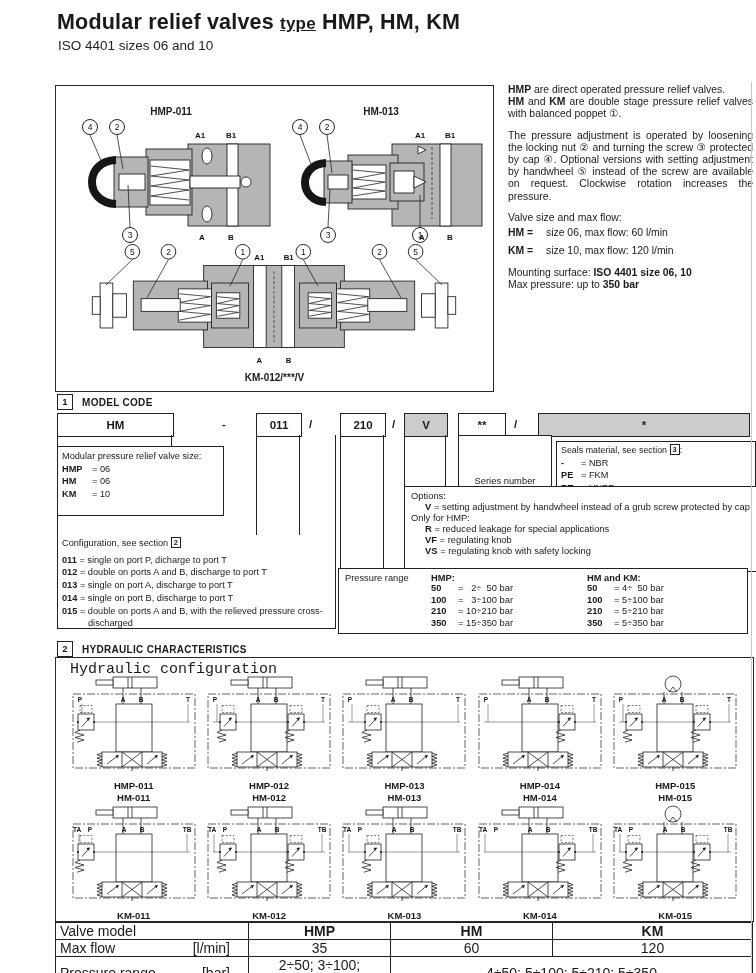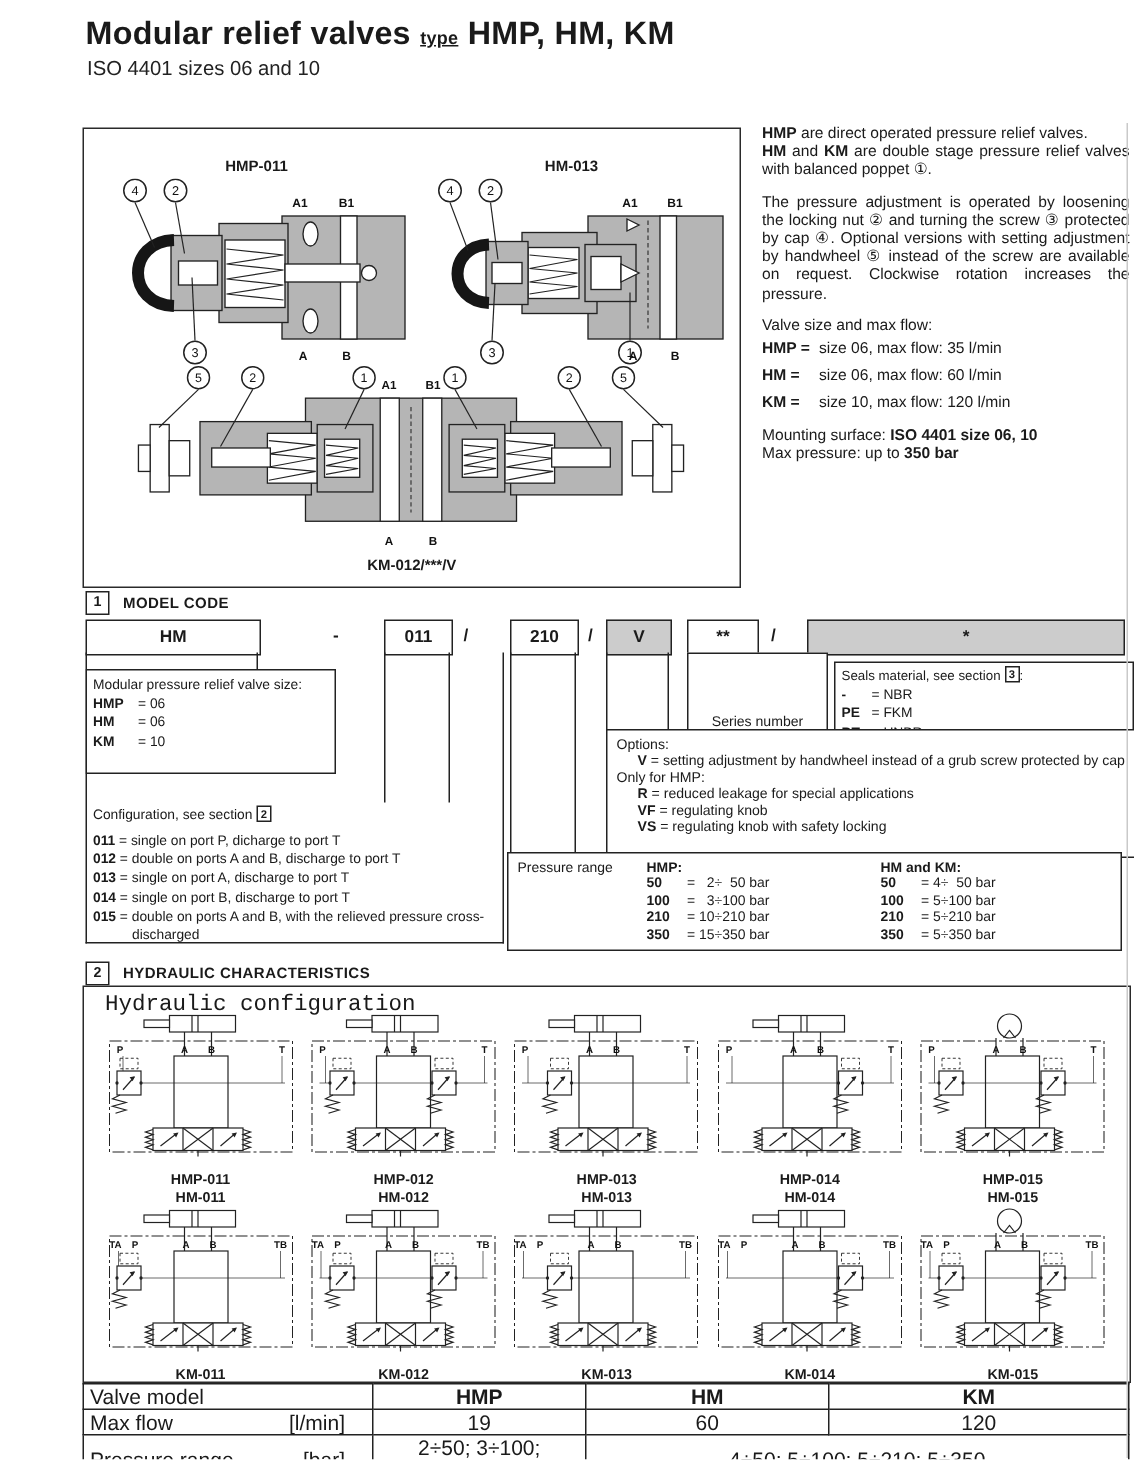--- a/index.html
+++ b/index.html
@@ -1,21 +1,21 @@
 <!DOCTYPE html>
 <html><head>
 <meta charset="utf-8">
 <style>
   html,body{margin:0;padding:0;background:#fff;}
   .page{position:relative;width:756px;height:973px;background:#fff;overflow:hidden;
         font-family:"Liberation Sans",sans-serif;color:#1a1a1a;}
   .abs{position:absolute;}
   
   .title{position:absolute;left:57px;top:10px;font-weight:bold;font-size:21.5px;letter-spacing:.2px;}
-  .title .small{font-size:12px;text-decoration:underline;}
+  .title .small{font-size:17px;text-decoration:underline;}
   .subtitle{position:absolute;left:58px;top:38px;font-size:13.5px;color:#222;}
   
   .panel{position:absolute;border:1.2px solid #2a2a2a;background:#fff;}
   .dlabel{position:absolute;font-weight:bold;font-size:10px;text-align:center;}
   .xsec .g{fill:#b5b5b5;stroke:#222;stroke-width:.9;}
   .xsec .w{fill:#fff;stroke:#222;stroke-width:.9;}
   .xsec .s{fill:none;stroke:#222;stroke-width:.8;}
   .xsec .co{fill:#fff;stroke:#222;stroke-width:1;}
   .xsec .cot{font-size:8.5px;text-anchor:middle;fill:#111;font-family:"Liberation Sans",sans-serif;}
   .xsec .plab{font-size:8px;font-weight:bold;text-anchor:middle;fill:#111;font-family:"Liberation Sans",sans-serif;}
@@ -192,21 +192,20 @@
   </div>
 
   <div class="intro">
     <p><b>HMP</b><span> are direct operated pressure relief valves.</span></p>
     <p><b>HM</b><span> and </span><b>KM</b><span> are double stage pressure relief valves with balanced poppet ①.</span></p>
     <div class="gap"></div>
     <p>The pressure adjustment is operated by loosening the locking nut ② and turning the screw ③ protected by cap ④. Optional versions with setting adjustment by handwheel ⑤ instead of the screw are available on request. Clockwise rotation increases the pressure.</p>
     <div class="gap"></div>
     <p>Valve size and max flow:</p>
     <div id="flow-list">
-        <div class="flowline"><span class="fn">HMP =</span><span>size 06, max flow: 35 l/min</span></div>
         <div class="flowline"><span class="fn">HM =</span><span>size 06, max flow: 60 l/min</span></div>
         <div class="flowline"><span class="fn">KM =</span><span>size 10, max flow: 120 l/min</span></div>
       </div>
     <div style="height:7px;"></div>
     <p><span>Mounting surface: </span><b>ISO 4401 size 06, 10</b></p>
     <p><span>Max pressure: up to </span><b>350 bar</b></p>
   </div>
 
   <div class="sec-head" style="left:57px;top:394px;">
     <span class="sec-num">1</span>
@@ -744,21 +743,21 @@
           <td class="cellc" style="font-weight:bold">HM</td>
           <td class="cellc" style="font-weight:bold">KM</td>
         </tr>
         <tr>
           <td>
             <span class="lblcell">
               <span>Max flow</span>
               <span style="padding-right:14px;">[l/min]</span>
             </span>
           </td>
-          <td class="cellc">19</td>
+          <td class="cellc">35</td>
           <td class="cellc">60</td>
           <td class="cellc">120</td>
         </tr>
         <tr>
           <td>
             <span class="lblcell">
               <span>Pressure range</span>
               <span style="padding-right:14px;">[bar]</span>
             </span>
           </td>

